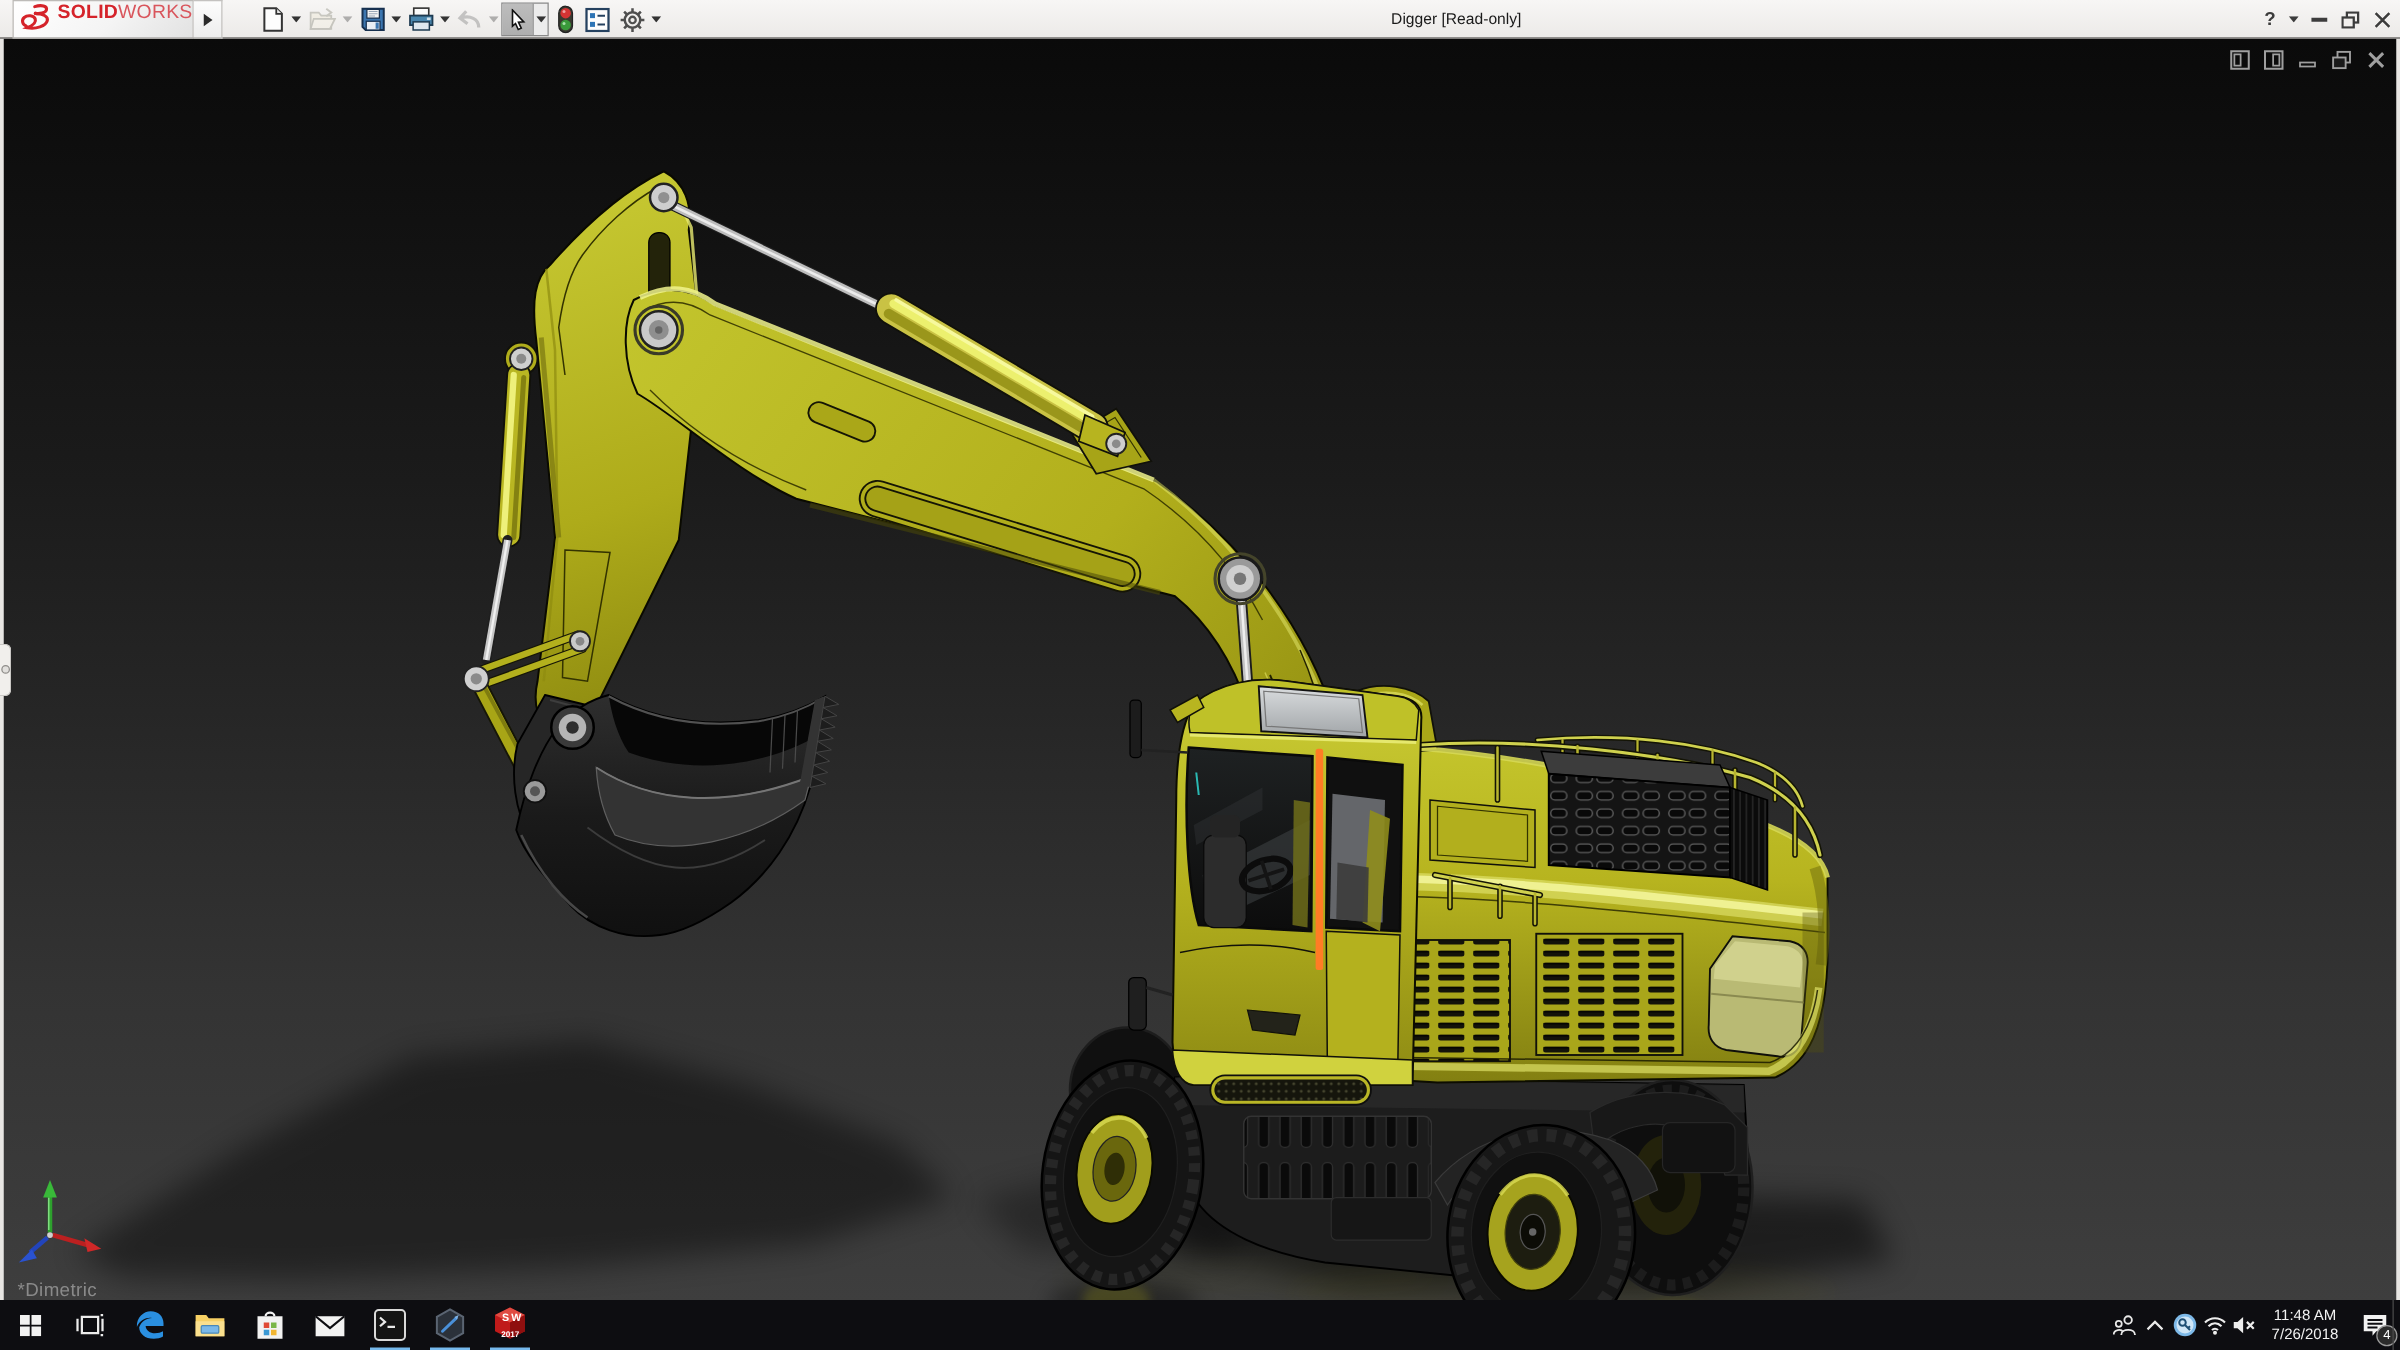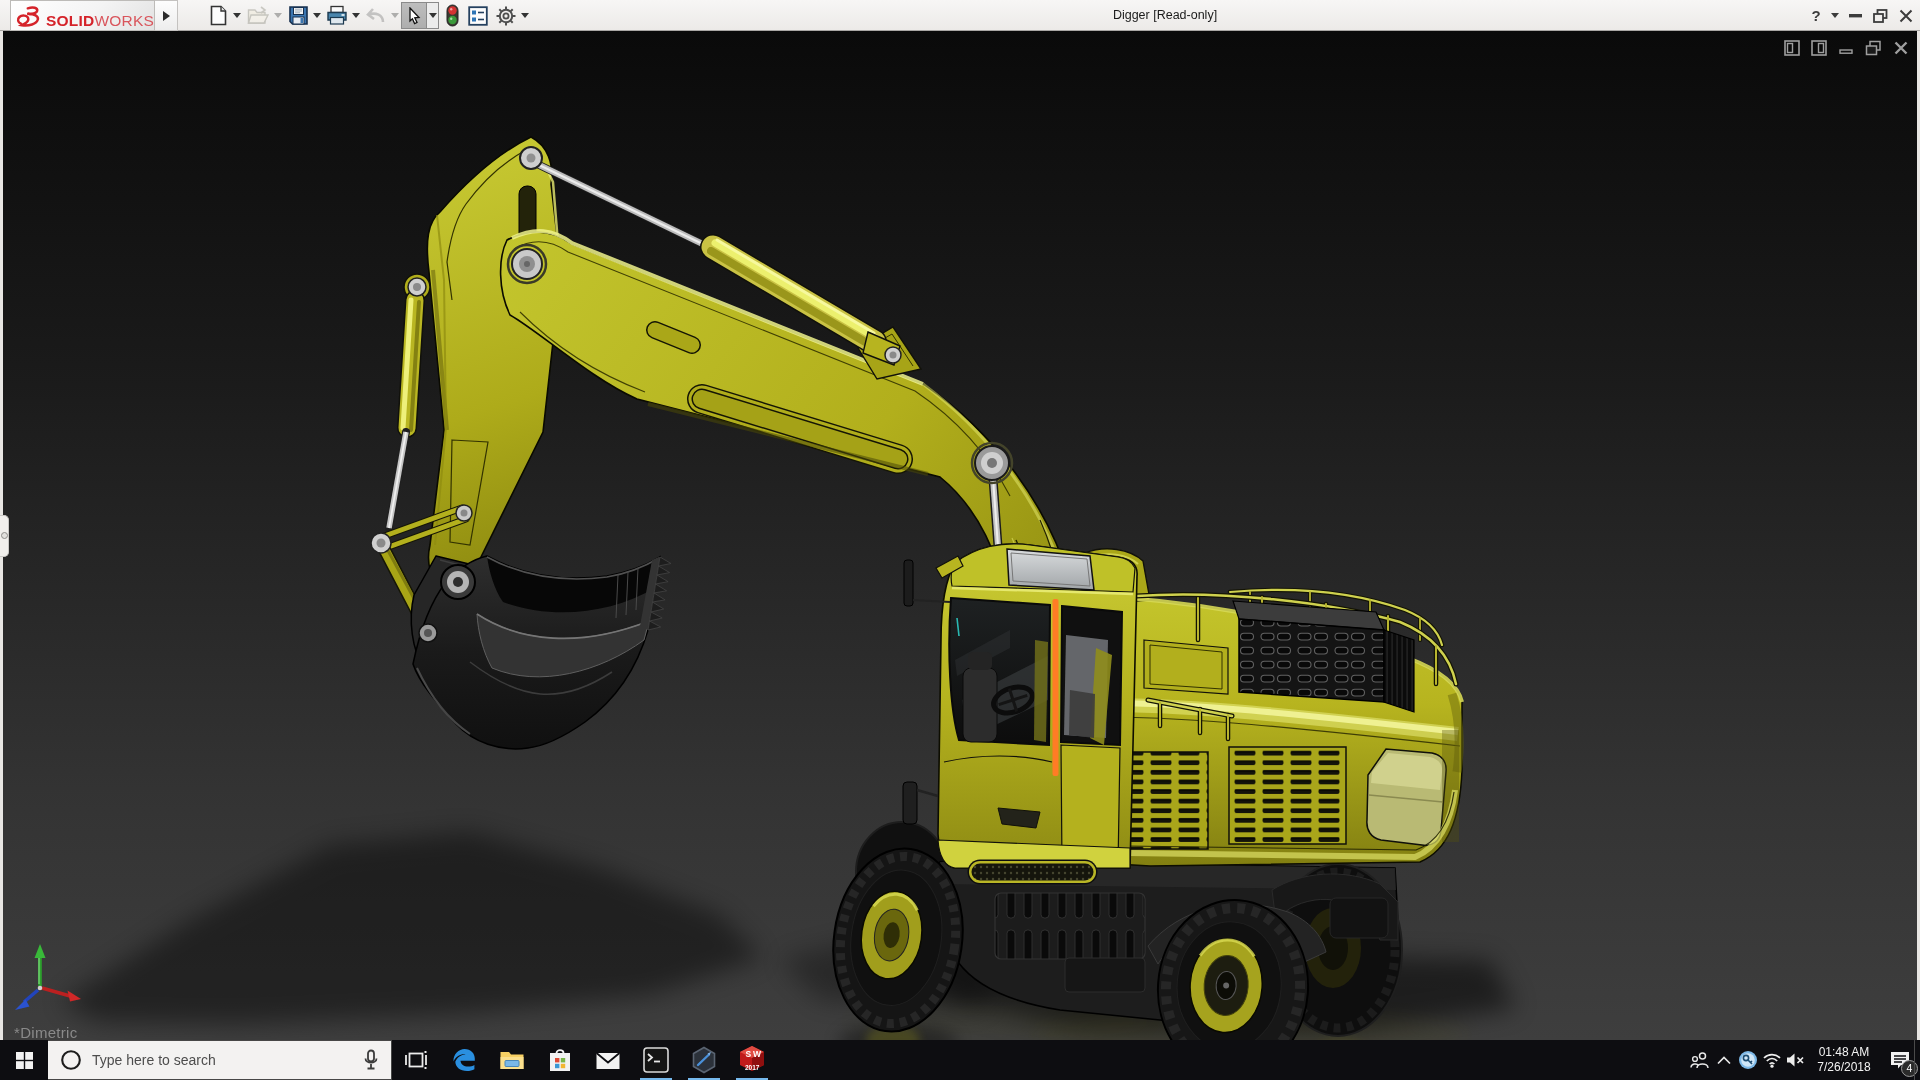--- a/index.html
+++ b/index.html
@@ -4,21 +4,21 @@
 <style>
   * { margin:0; padding:0; box-sizing:border-box; }
   html,body { width:1920px; height:1080px; overflow:hidden; background:#000; font-family:"Liberation Sans", sans-serif; }
   #stage { position:relative; width:1920px; height:1080px; }
 
   
   #titlebar { position:absolute; left:0; top:0; width:1920px; height:31px;
     background:linear-gradient(#f7f6f5,#eceae8); border-bottom:1px solid #a9a7a4; z-index:30; }
   #logo-box { position:absolute; left:10px; top:0; width:145px; height:31px;
     background:linear-gradient(135deg,#ffffff 0%,#f4f4f4 55%,#e2e2e2 100%);
-    border:1px solid #bdbbb8; display:flex; align-items:flex-end; }
+    border:1px solid #bdbbb8; display:flex; align-items:flex-start; }
   #logo-box .brand { font-size:15.5px; letter-spacing:0.2px; white-space:nowrap; }
   #logo-box .brand b { color:#d5232a; font-weight:700; }
   #logo-box .brand span { color:#d9555c; font-weight:400; }
   #menu-expander { position:absolute; left:155px; top:0; width:23px; height:31px;
     background:linear-gradient(#fdfdfd,#ededed); border:1px solid #c4c2c0; border-left:none;
     display:flex; align-items:center; justify-content:center; }
   .tb-icon { position:absolute; top:0; height:31px; display:flex; align-items:center; justify-content:center; }
   .ghost { opacity:0.35; }
   #select-group { position:absolute; left:401px; top:2px; width:38px; height:27px;
     border:1px solid #8a8a8a; background:#ececec; display:flex; }
@@ -617,30 +617,20 @@
 
   <div id="taskbar">
     <div id="start-btn">
       <svg width="17" height="17" viewBox="0 0 17 17">
         <rect x="0" y="0" width="7.8" height="7.8" fill="#f2f2f2"></rect>
           <rect x="9.2" y="0" width="7.8" height="7.8" fill="#f2f2f2"></rect>
         <rect x="0" y="9.2" width="7.8" height="7.8" fill="#f2f2f2"></rect>
           <rect x="9.2" y="9.2" width="7.8" height="7.8" fill="#f2f2f2"></rect>
       </svg>
     </div>
-    <div id="search-box">
-      <svg width="22" height="22" viewBox="0 0 22 22" style="margin-left:12px">
-        <circle cx="11" cy="11" r="8.8" fill="none" stroke="#1d1d1d" stroke-width="2.1"></circle>
-      </svg>
-      <span class="stext">Type here to search</span>
-      <svg width="16" height="22" viewBox="0 0 16 22" style="position:absolute;right:12px">
-        <rect x="5" y="1.5" width="6" height="11" rx="3" fill="none" stroke="#3c3c3c" stroke-width="1.8"></rect>
-        <path d="M2.5,9.5 C2.5,15 13.5,15 13.5,9.5 M8,15 L8,19 M4.5,19.5 L11.5,19.5" fill="none" stroke="#3c3c3c" stroke-width="1.8"></path>
-      </svg>
-    </div>
 
     <div class="task-icon">
       <svg width="24" height="24" viewBox="0 0 24 24">
         <rect x="5.5" y="5.5" width="13" height="13" fill="none" stroke="#ececec" stroke-width="1.8"></rect>
         <path d="M2,7 L2,17 M22,7 L22,17" stroke="#ececec" stroke-width="1.8"></path>
         <path d="M20.5,4 L22.5,4 M20.5,20 L22.5,20" stroke="#ececec" stroke-width="1.8"></path>
       </svg>
     </div>
     <div class="task-icon">
       <svg width="26" height="26" viewBox="0 0 26 26">
@@ -726,21 +716,21 @@
           <circle cx="10" cy="14.2" r="1.6" fill="#ededed"></circle>
         </svg>
       </div>
       <div class="tray-icon">
         <svg width="20" height="16" viewBox="0 0 20 16">
           <path d="M1,5.5 L4,5.5 L8.5,1.5 L8.5,14.5 L4,10.5 L1,10.5 Z" fill="#ededed"></path>
           <path d="M11.5,5.5 L17,11 M17,5.5 L11.5,11" stroke="#ededed" stroke-width="1.7"></path>
         </svg>
       </div>
       <div id="clock">
-        <div>01:48 AM</div>
+        <div>11:48 AM</div>
         <div>7/26/2018</div>
       </div>
       <div id="action-center">
         <svg width="22" height="20" viewBox="0 0 22 20">
           <path d="M2,2 L20,2 L20,15 L12,15 L9,18.5 L9,15 L2,15 Z" fill="#f2f2f2"></path>
           <path d="M5,6 L17,6 M5,9 L17,9 M5,12 L13,12" stroke="#0d0d11" stroke-width="1.5"></path>
         </svg>
         <div class="badge">4</div>
       </div>
       <div id="show-desktop"></div>

